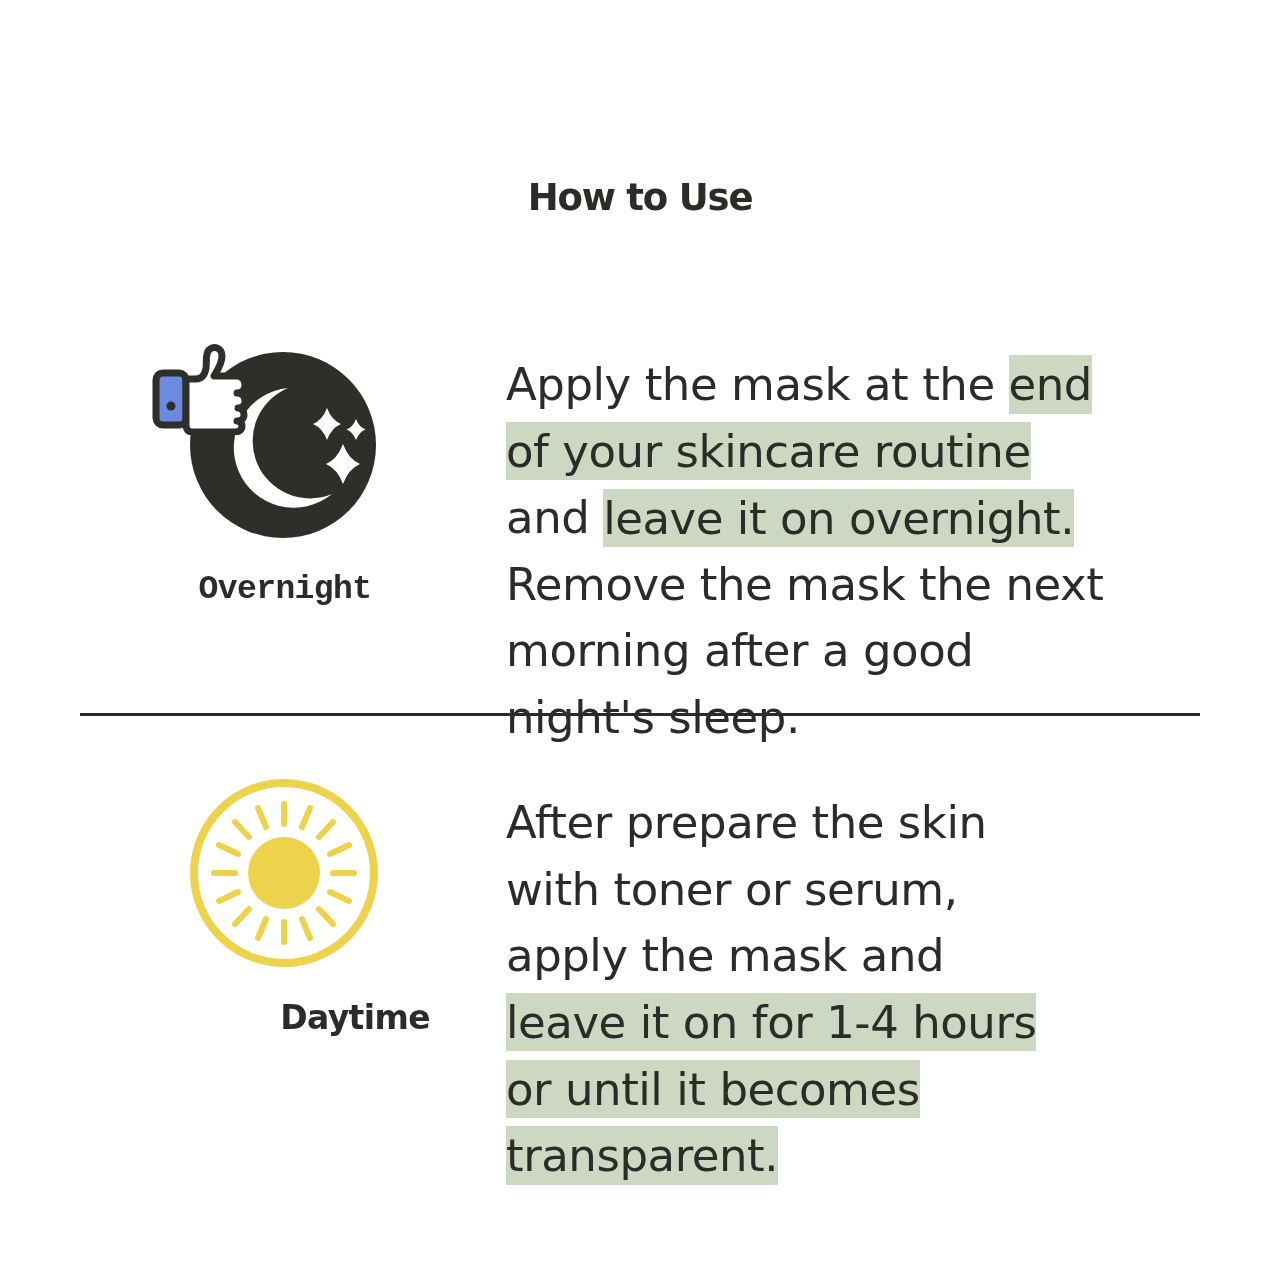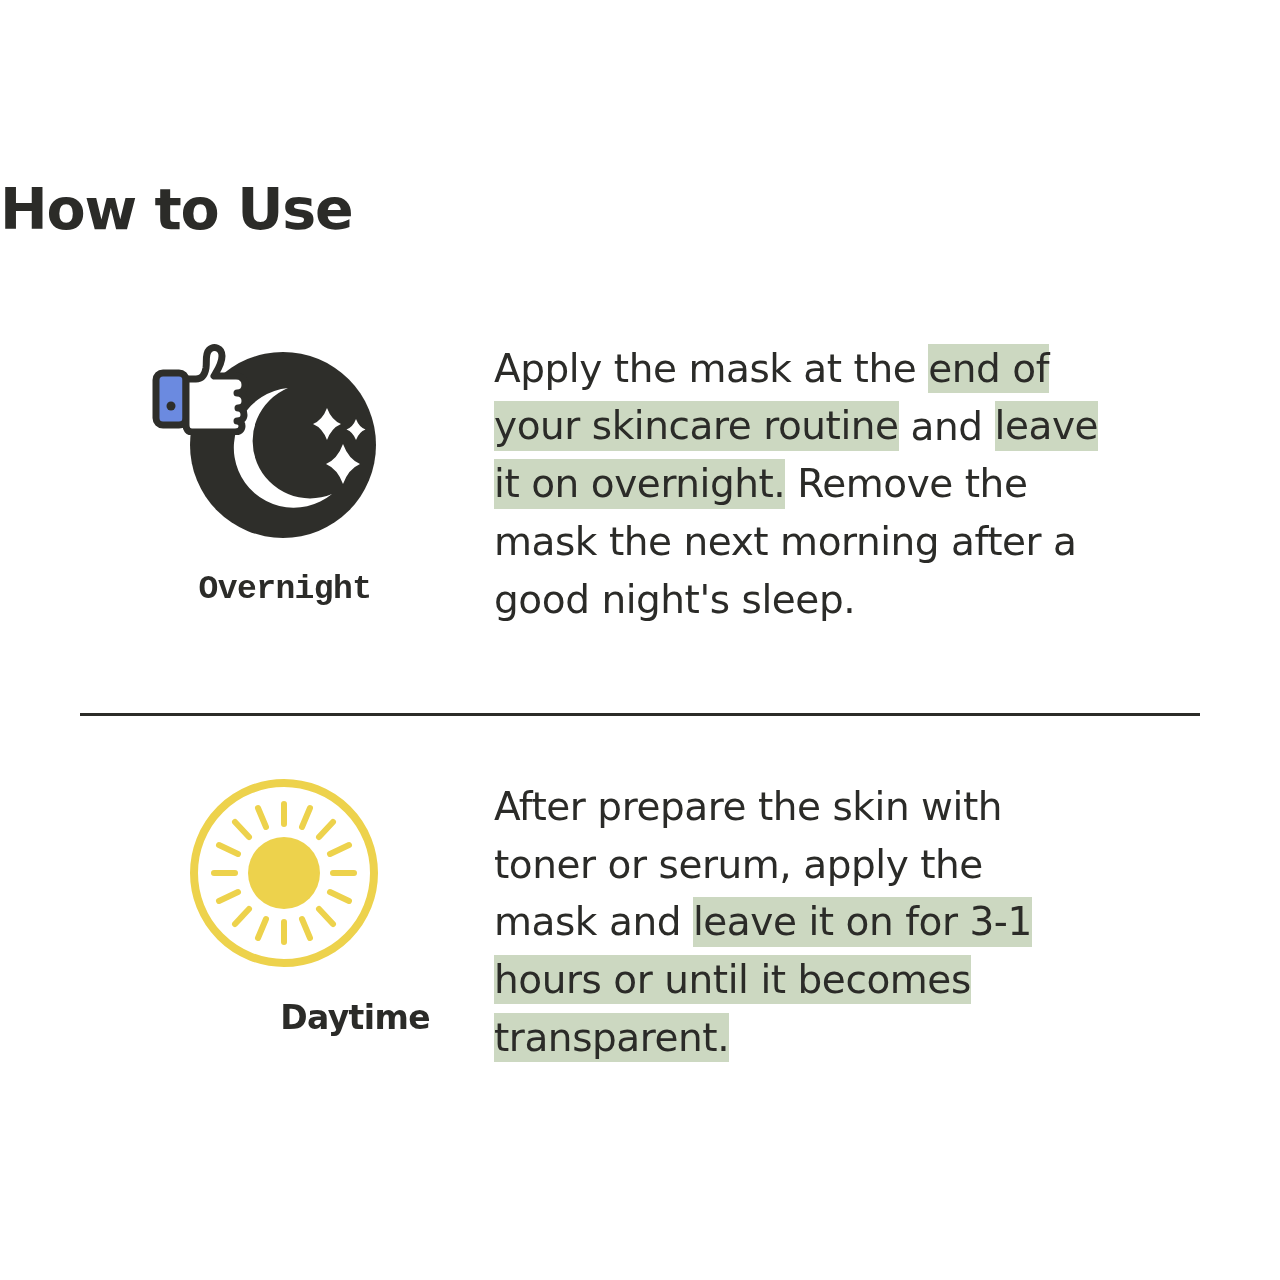--- a/index.html
+++ b/index.html
@@ -21,24 +21,24 @@
     width: 1280px;
     height: 1280px;
   }
 
   
   .page-title {
     position: absolute;
     top: 178px;
     left: 0;
     width: 1280px;
-    text-align: left;
+    text-align: center;
     font-family: "DejaVu Sans", sans-serif;
     font-weight: 700;
-    font-size: 57px;
+    font-size: 37px;
     letter-spacing: -1.2px;
     color: #2b2b28;
     line-height: 1.1;
   }
 
   
   .section {
     position: absolute;
     left: 0;
     width: 1280px;
@@ -87,25 +87,25 @@
 
   
   .text-col {
     position: absolute;
     left: 494px;
     top: 0;
     width: 620px;
   }
   .body-text {
     font-family: "DejaVu Sans", sans-serif;
-    font-size: 39px;
+    font-size: 45px;
     line-height: 1.48;
     color: #2b2b28;
     letter-spacing: -0.45px;
-    margin: 0;
+    margin: 12px;
   }
   .text-col-overnight .body-text { width: 610px; }
   .text-col-daytime  .body-text { width: 545px; }
 
   mark.hl {
     background: #ccd8c1;
     color: #2b2b28;
     padding: 0.06em 0;
     box-decoration-break: clone;
     -webkit-box-decoration-break: clone;
@@ -213,17 +213,17 @@
             <line x1="109" y1="59" x2="95" y2="44"></line>
             <line x1="126" y1="49" x2="118" y2="30"></line>
           </g>
         </svg>
       </div>
 
       <div class="icon-label icon-label-daytime">Daytime</div>
     </div>
 
     <div class="text-col text-col-daytime">
-      <p class="body-text">After prepare the skin with toner or serum, apply the mask and <mark class="hl">leave it on for 3-1 hours or until it becomes transparent.</mark></p>
+      <p class="body-text">After prepare the skin with toner or serum, apply the mask and <mark class="hl">leave it on for 1-4 hours or until it becomes transparent.</mark></p>
     </div>
   </div>
 
 </div>
 
 </body></html>

